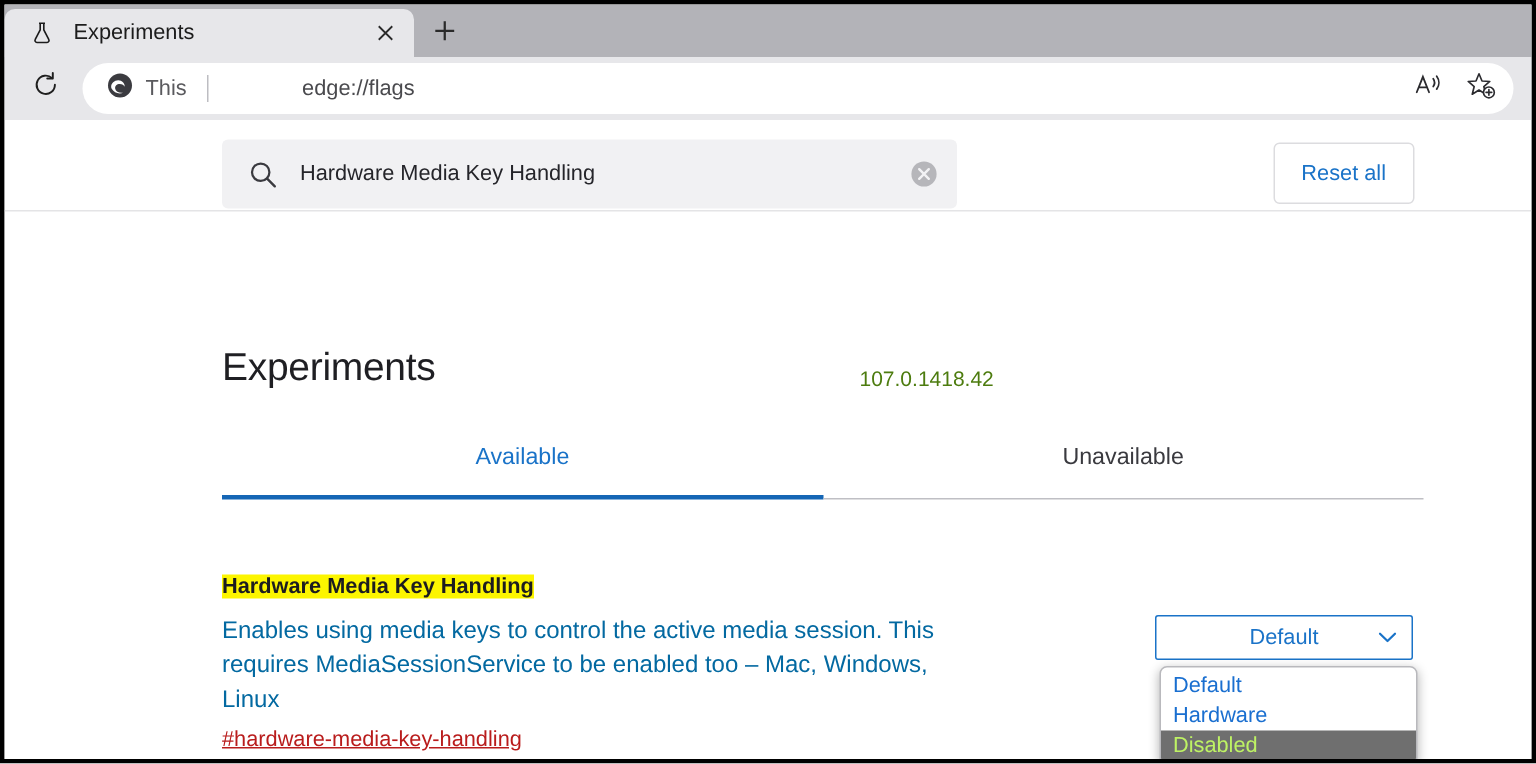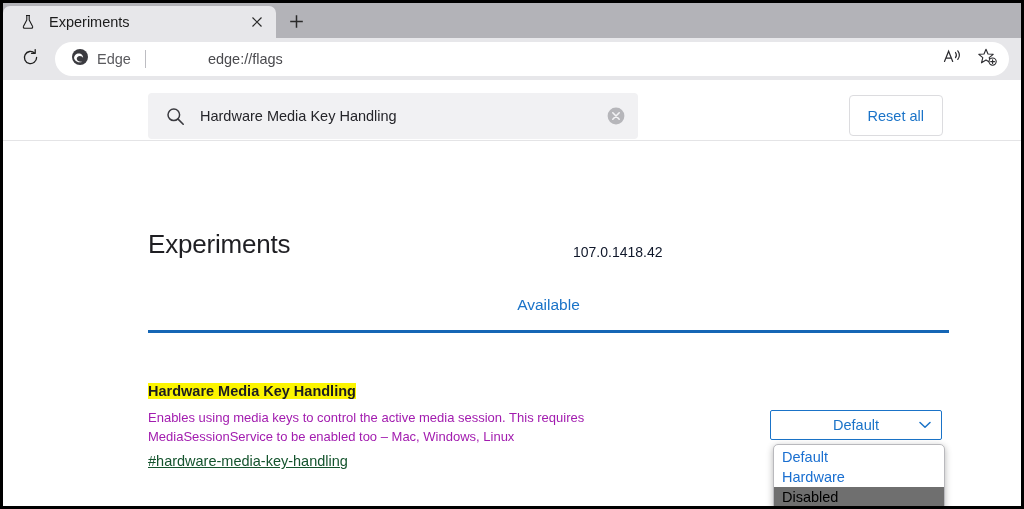--- a/index.html
+++ b/index.html
@@ -218,21 +218,21 @@
     top: 88px;
     font-size: 26px;
     color: #1f1f23;
     letter-spacing: -0.2px;
   }
   .version {
     position: absolute;
     left: 570px;
     top: 103px;
     font-size: 14px;
-    color: #0f172a;
+    color: #4d7c0f;
     text-align: right;
   }
 
   .tabs {
     position: absolute;
     left: 145px;
     top: 155px;
     width: 801px;
     display: flex;
   }
@@ -262,30 +262,30 @@
   .flag-name {
     display: inline;
     font-size: 14.5px;
     font-weight: bold;
     color: #1c1c20;
     background: #fcf500;
     line-height: 1.5;
   }
   .flag-desc {
     margin-top: 6px;
-    font-size: 13px;
-    color: #a21caf;
+    font-size: 16px;
+    color: #0369a1;
     line-height: 1.45;
     max-width: 505px;
   }
   .flag-anchor {
     display: inline-block;
     margin-top: 7px;
     font-size: 14.5px;
-    color: #14532d;
+    color: #b91c1c;
     text-decoration: underline;
   }
 
   
   .select-wrap {
     position: absolute;
     left: 767px;
     top: 269px;
     width: 192px;
   }
@@ -327,21 +327,21 @@
   }
   .option {
     font-size: 14.5px;
     line-height: 18px;
     padding: 1px 0 1px 8px;
     color: #1a6fd0;
     white-space: nowrap;
   }
   .option.highlighted {
     background: #6f6f6f;
-    color: #000000;
+    color: #bef264;
   }
 </style>
 </head>
 <body>
 
 <div class="screen">
 
   <div class="chrome">
 
     <div class="tabstrip">
@@ -381,21 +381,21 @@
       </div>
 
       <div class="omnibox">
         <span class="omni-brand">
           <span>
             <svg width="18" height="18" viewBox="0 0 18 18">
               <circle cx="9" cy="9" r="8" fill="#3b3b40"></circle>
               <path d="M3.6 11.4c1.5 2.6 4.9 3.6 7.7 2.3-2.6.5-5.1-.6-5.5-2.6-.3-1.7 1.1-3.1 3-3.1 1.7 0 2.9.8 3.3 1.9.2-2.4-1.7-4.4-4.3-4.4-2.6 0-4.7 2-4.7 4.4 0 .5.1 1 .5 1.5z" fill="#ffffff"></path>
             </svg>
           </span>
-          <span class="omni-brand-label">Edge</span>
+          <span class="omni-brand-label">This</span>
         </span>
         <span class="omni-sep"></span>
         <span class="omni-url">edge://flags</span>
         <span class="omni-actions">
           <span class="omni-act">
             <span>
               <svg width="20" height="18" viewBox="0 0 20 18">
                 <path d="M1.5 13.5 L5.6 3.2 L9.7 13.5 M3.1 10.2 H8.1" fill="none" stroke="#2b2b2f" stroke-width="1.2" stroke-linecap="round"></path>
                 <path d="M12.5 4.5a4.6 4.6 0 0 1 0 5.2" fill="none" stroke="#2b2b2f" stroke-width="1.2" stroke-linecap="round"></path>
                 <path d="M14.8 2.8a7.2 7.2 0 0 1 0 8.6" fill="none" stroke="#2b2b2f" stroke-width="1.2" stroke-linecap="round"></path>
@@ -439,20 +439,21 @@
       <button class="reset-all">Reset all</button>
     </div>
 
     <div class="flags-body">
 
       <div class="page-title">Experiments</div>
       <div class="version">107.0.1418.42</div>
 
       <div class="tabs">
         <div class="ftab active">Available</div>
+        <div class="ftab inactive">Unavailable</div>
       </div>
 
       <div class="flag-entry">
         <div>
           <span class="flag-name">Hardware Media Key Handling</span>
         </div>
         <div class="flag-desc">Enables using media keys to control the active media session. This requires MediaSessionService to be enabled too – Mac, Windows, Linux</div>
         <a class="flag-anchor">#hardware-media-key-handling</a>
       </div>
 

